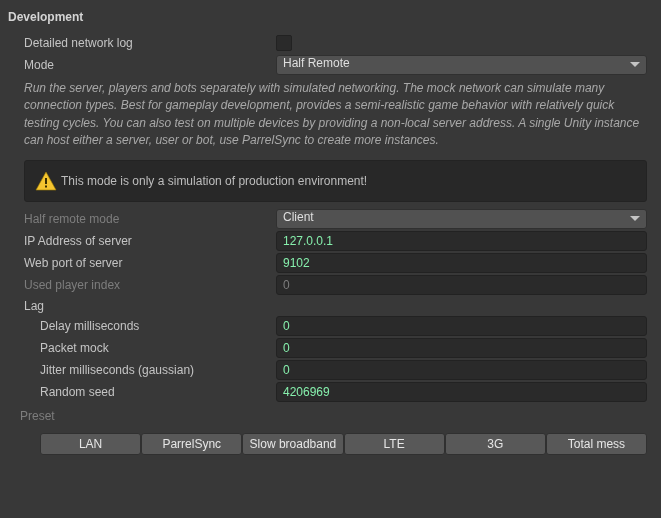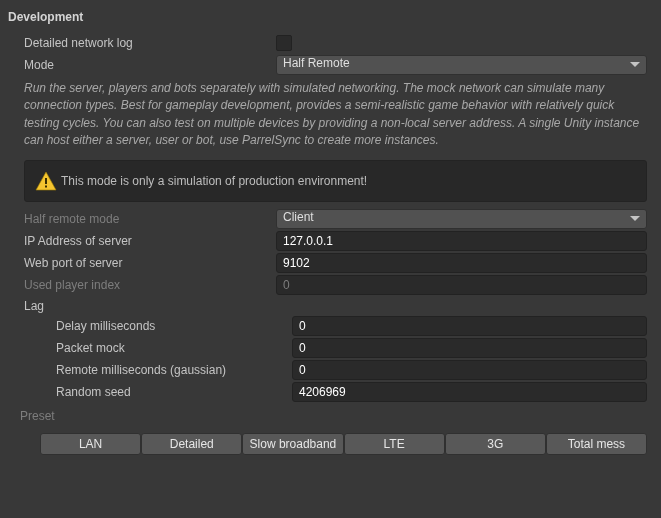--- a/index.html
+++ b/index.html
@@ -15,21 +15,21 @@
     font-weight: 700;
     padding: 4px 8px 8px 8px;
     color: #d4d4d4;
   }
   .row {
     display: flex;
     align-items: center;
     padding: 1px 14px 1px 24px;
     min-height: 22px;
   }
-  .row.sub { padding-left: 56px; }
+  .row.sub { padding-left: 40px; }
   .row-label {
     flex: 0 0 252px;
     color: #c4c4c4;
   }
   .row.sub .row-label { flex: 0 0 236px; }
   .row-field { flex: 1; }
   .disabled { color: #7d7d7d; }
   .checkbox {
     width: 16px;
     height: 16px;
@@ -54,21 +54,21 @@
     top: 50%;
     transform: translateY(-50%);
   }
   .caret svg { display: block; }
   .input {
     width: 100%;
     height: 20px;
     background: #2a2a2a;
     border: 1px solid #222;
     border-radius: 3px;
-    color: #ffffff;
+    color: #86efac;
     padding: 0 6px;
     font-family: inherit;
     font-size: 12px;
     outline: none;
     line-height: 18px;
   }
   .input.disabled { color: #7d7d7d; }
   .desc {
     font-style: italic;
     color: #a8a8a8;
@@ -203,35 +203,35 @@
 </div>
 
 <div class="row sub">
   <div class="row-label">Packet mock</div>
   <div class="row-field">
     <input class="input" value="0" style="">
   </div>
 </div>
 
 <div class="row sub">
-  <div class="row-label">Remote milliseconds (gaussian)</div>
+  <div class="row-label">Jitter milliseconds (gaussian)</div>
   <div class="row-field">
     <input class="input" value="0" style="">
   </div>
 </div>
 
 <div class="row sub">
   <div class="row-label">Random seed</div>
   <div class="row-field">
     <input class="input" value="4206969" style="">
   </div>
 </div>
 
 <div class="row preset-row">Preset</div>
 
 <div class="button-row">
   <div class="btn">LAN</div>
-  <div class="btn">Detailed</div>
+  <div class="btn">ParrelSync</div>
   <div class="btn">Slow broadband</div>
   <div class="btn">LTE</div>
   <div class="btn">3G</div>
   <div class="btn">Total mess</div>
 </div>
 
 </body></html>

